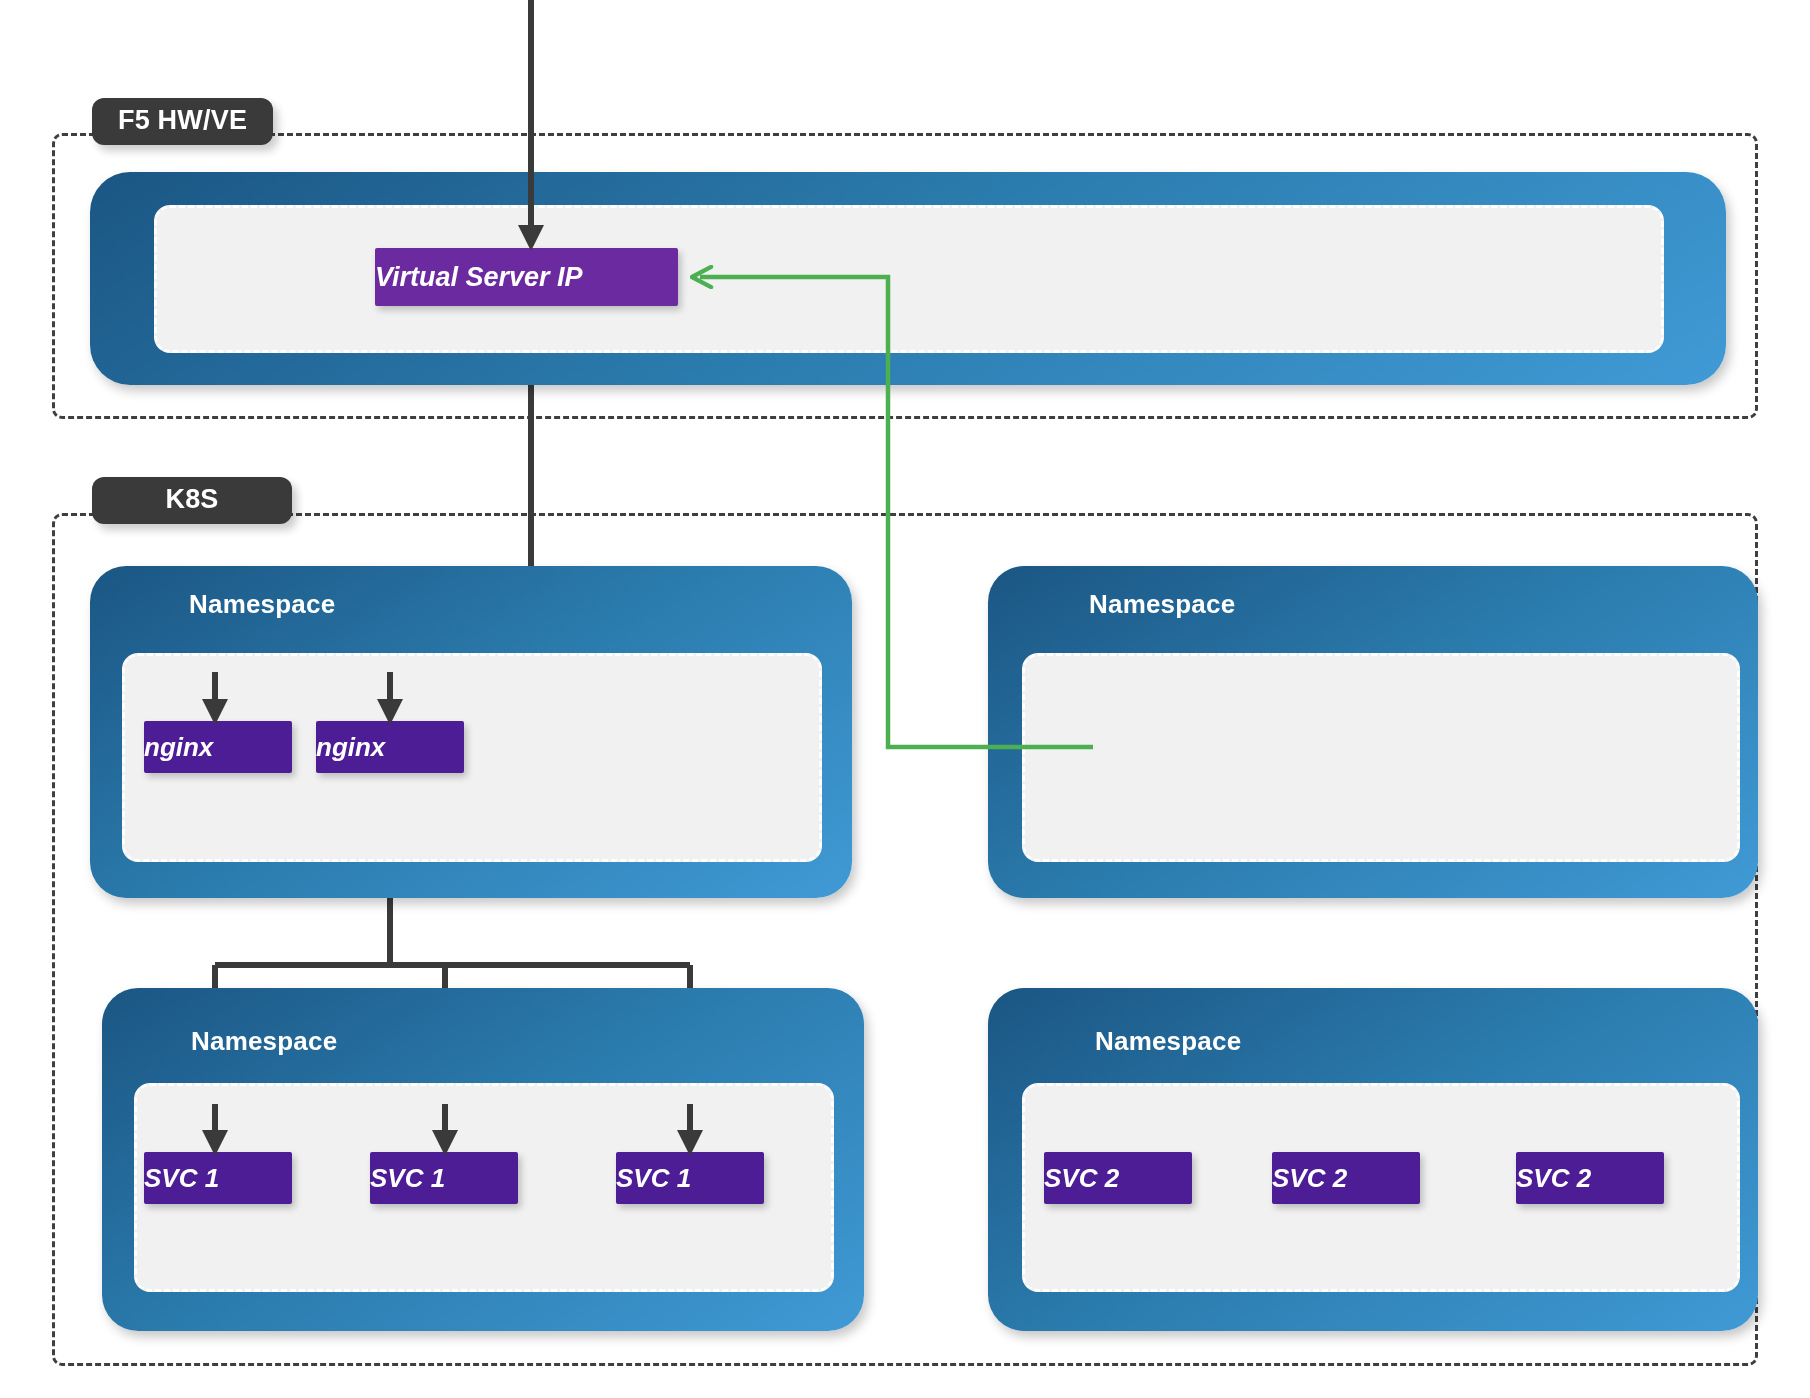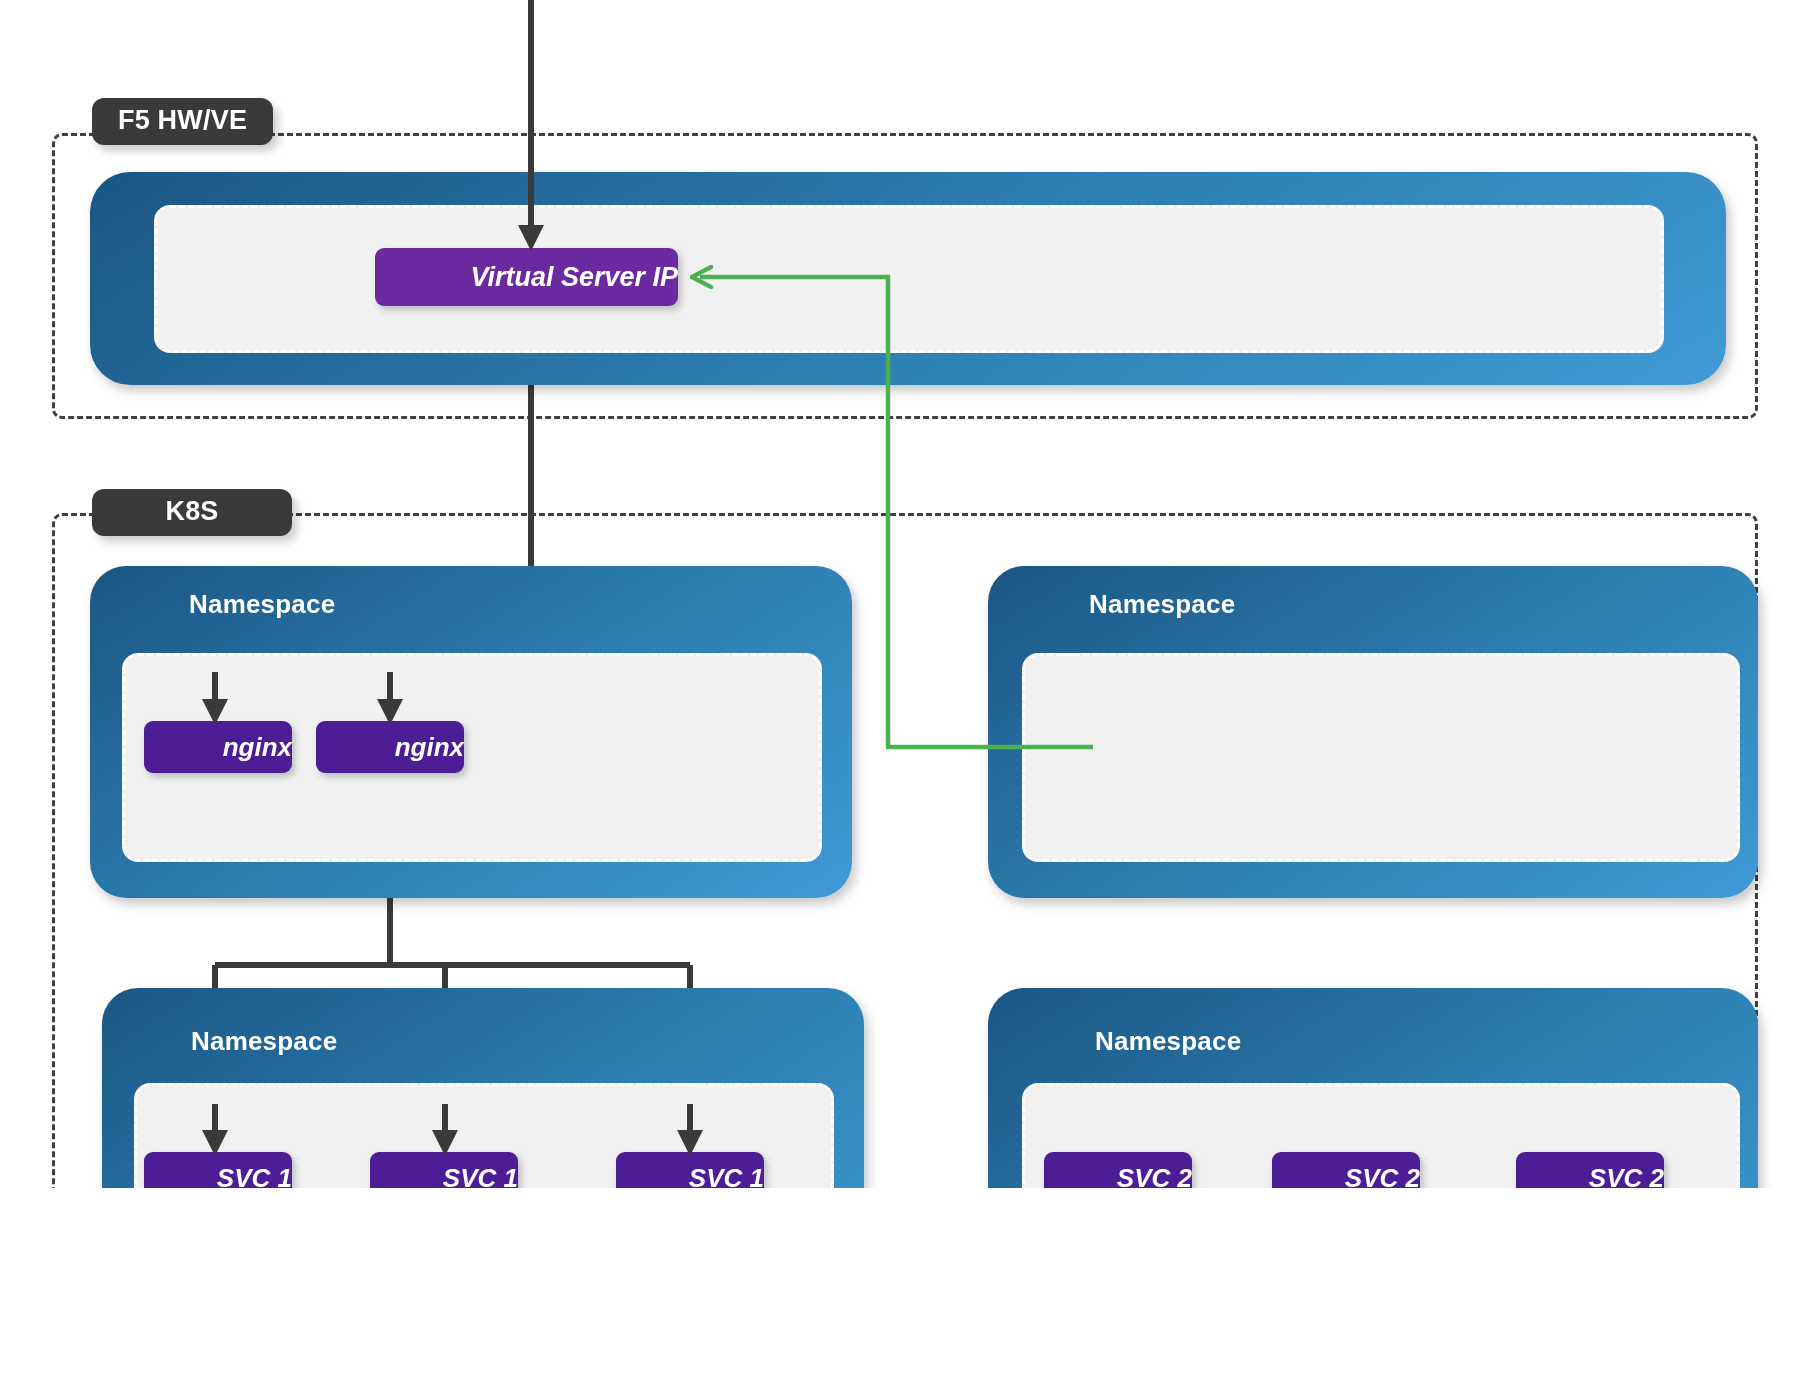--- a/index.html
+++ b/index.html
@@ -6,21 +6,21 @@
     margin: 0;
     padding: 0;
     background: #ffffff;
   }
   body {
     font-family: "Liberation Sans", sans-serif;
   }
   #canvas {
     position: relative;
     width: 1810px;
-    height: 1188px;
+    height: 1398px;
     background: #ffffff;
     overflow: hidden;
   }
 
   
   .zone {
     position: absolute;
     border: 3px dashed #3f3f3f;
     border-radius: 10px;
     box-sizing: border-box;
@@ -73,25 +73,25 @@
     border-radius: 16px;
     box-sizing: border-box;
     z-index: 12;
   }
 
   
   .chip {
     position: absolute;
     display: flex;
     align-items: center;
-    justify-content: flex-end;
+    justify-content: flex-start;
     color: #ffffff;
     font-weight: bold;
     font-style: italic;
-    border-radius: 9px;
+    border-radius: 2px;
     box-sizing: border-box;
     z-index: 25;
     box-shadow: 3px 4px 7px rgba(0,0,0,0.22);
     white-space: nowrap;
   }
   .chip.navy { background: #4c1d95; }
   .chip.purple { background: #6c2aa0; }
 
   
   svg.wires {
@@ -140,21 +140,21 @@
   <div class="zone-label" style="left:92px; top:98px;">F5 HW/VE</div>
 
   <div class="bluebox flat" style="left:90px; top:172px; width:1636px; height:213px;"></div>
   <div class="innerpanel" style="left:154px; top:205px; width:1510px; height:148px;"></div>
 
   <div class="chip purple" style="left:375px; top:248px; width:303px; height:58px; font-size:27px;">
     <span>Virtual Server IP</span>
   </div>
 
   <div class="zone" style="left:52px; top:513px; width:1706px; height:853px;"></div>
-  <div class="zone-label" style="left:92px; top:489px; width:200px;">K8S</div>
+  <div class="zone-label" style="left:92px; top:477px; width:200px;">K8S</div>
 
   <div class="bluebox" style="left:90px; top:566px; width:762px; height:332px;"></div>
   <div class="ns-title" style="left:174px; top:589px;">Namespace</div>
   <div class="innerpanel" style="left:122px; top:653px; width:700px; height:209px;"></div>
 
   <div class="chip navy" style="left:144px; top:721px; width:148px; height:52px; font-size:26px;">
     <span>nginx</span>
   </div>
   <div class="chip navy" style="left:316px; top:721px; width:148px; height:52px; font-size:26px;">
     <span>nginx</span>

